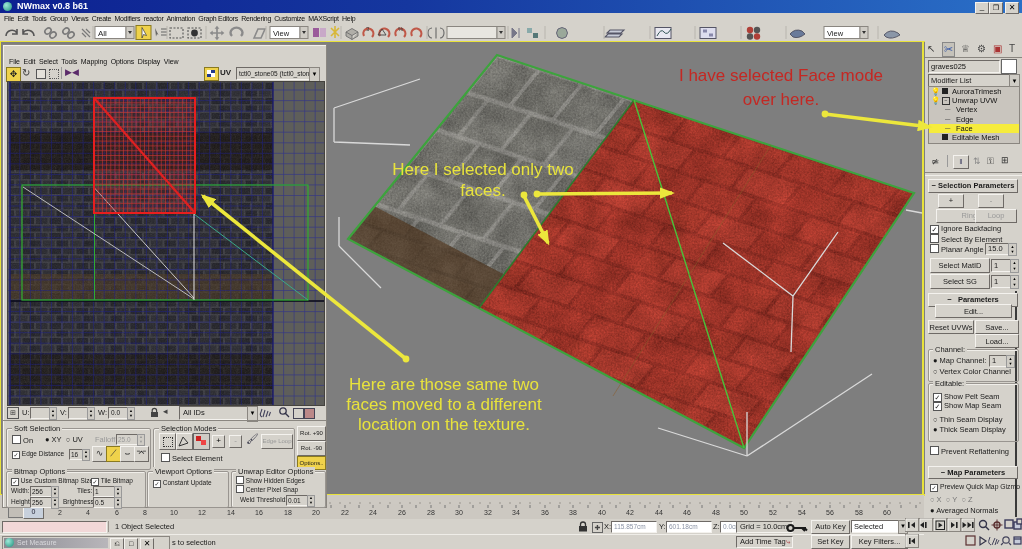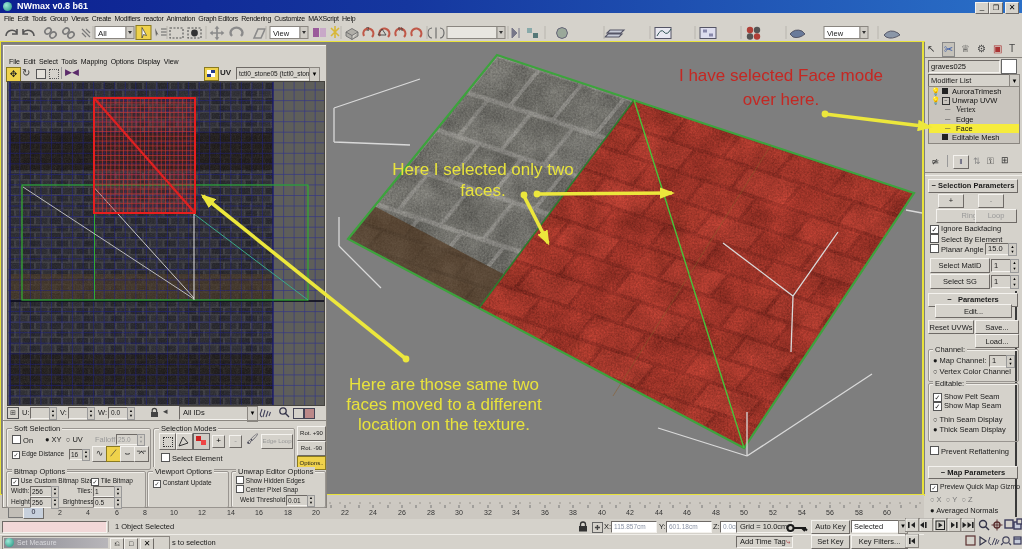--- a/index.html
+++ b/index.html
@@ -360,21 +360,21 @@
         <span style="position:absolute;left:13px;top:1px;width:6px;height:6px;background:#222;display:inline-block;"></span>
         <span style="position:absolute;left:23px;top:0;">AuroraTrimesh</span>
       </div>
     <div style="position:relative;height:9.2px;">
         <span style="position:absolute;left:2px;top:0;">💡</span>
         <span style="position:absolute;left:13px;top:1px;width:6px;height:6px;border:1px solid #333;font-size:5px;line-height:5px;text-align:center;display:inline-block;">−</span>
         <span style="position:absolute;left:23px;top:0;">Unwrap UVW</span>
       </div>
     <div style="position:relative;height:9.2px;">
         <span style="position:absolute;left:16px;top:0;color:#555;">─</span>
-        <span style="position:absolute;left:27px;top:0;font-family:Liberation Serif, serif;">Vertex</span>
+        <span style="position:absolute;left:27px;top:0;">Vertex</span>
       </div>
     <div style="position:relative;height:9.2px;">
         <span style="position:absolute;left:16px;top:0;color:#555;">─</span>
         <span style="position:absolute;left:27px;top:0;">Edge</span>
       </div>
     <div style="position:relative;height:9.5px;background:#f6ec3d;">
         <span style="position:absolute;left:16px;top:0;color:#555;">─</span>
         <span style="position:absolute;left:27px;top:0;">Face</span>
       </div>
     <div style="position:relative;height:9.2px;">

